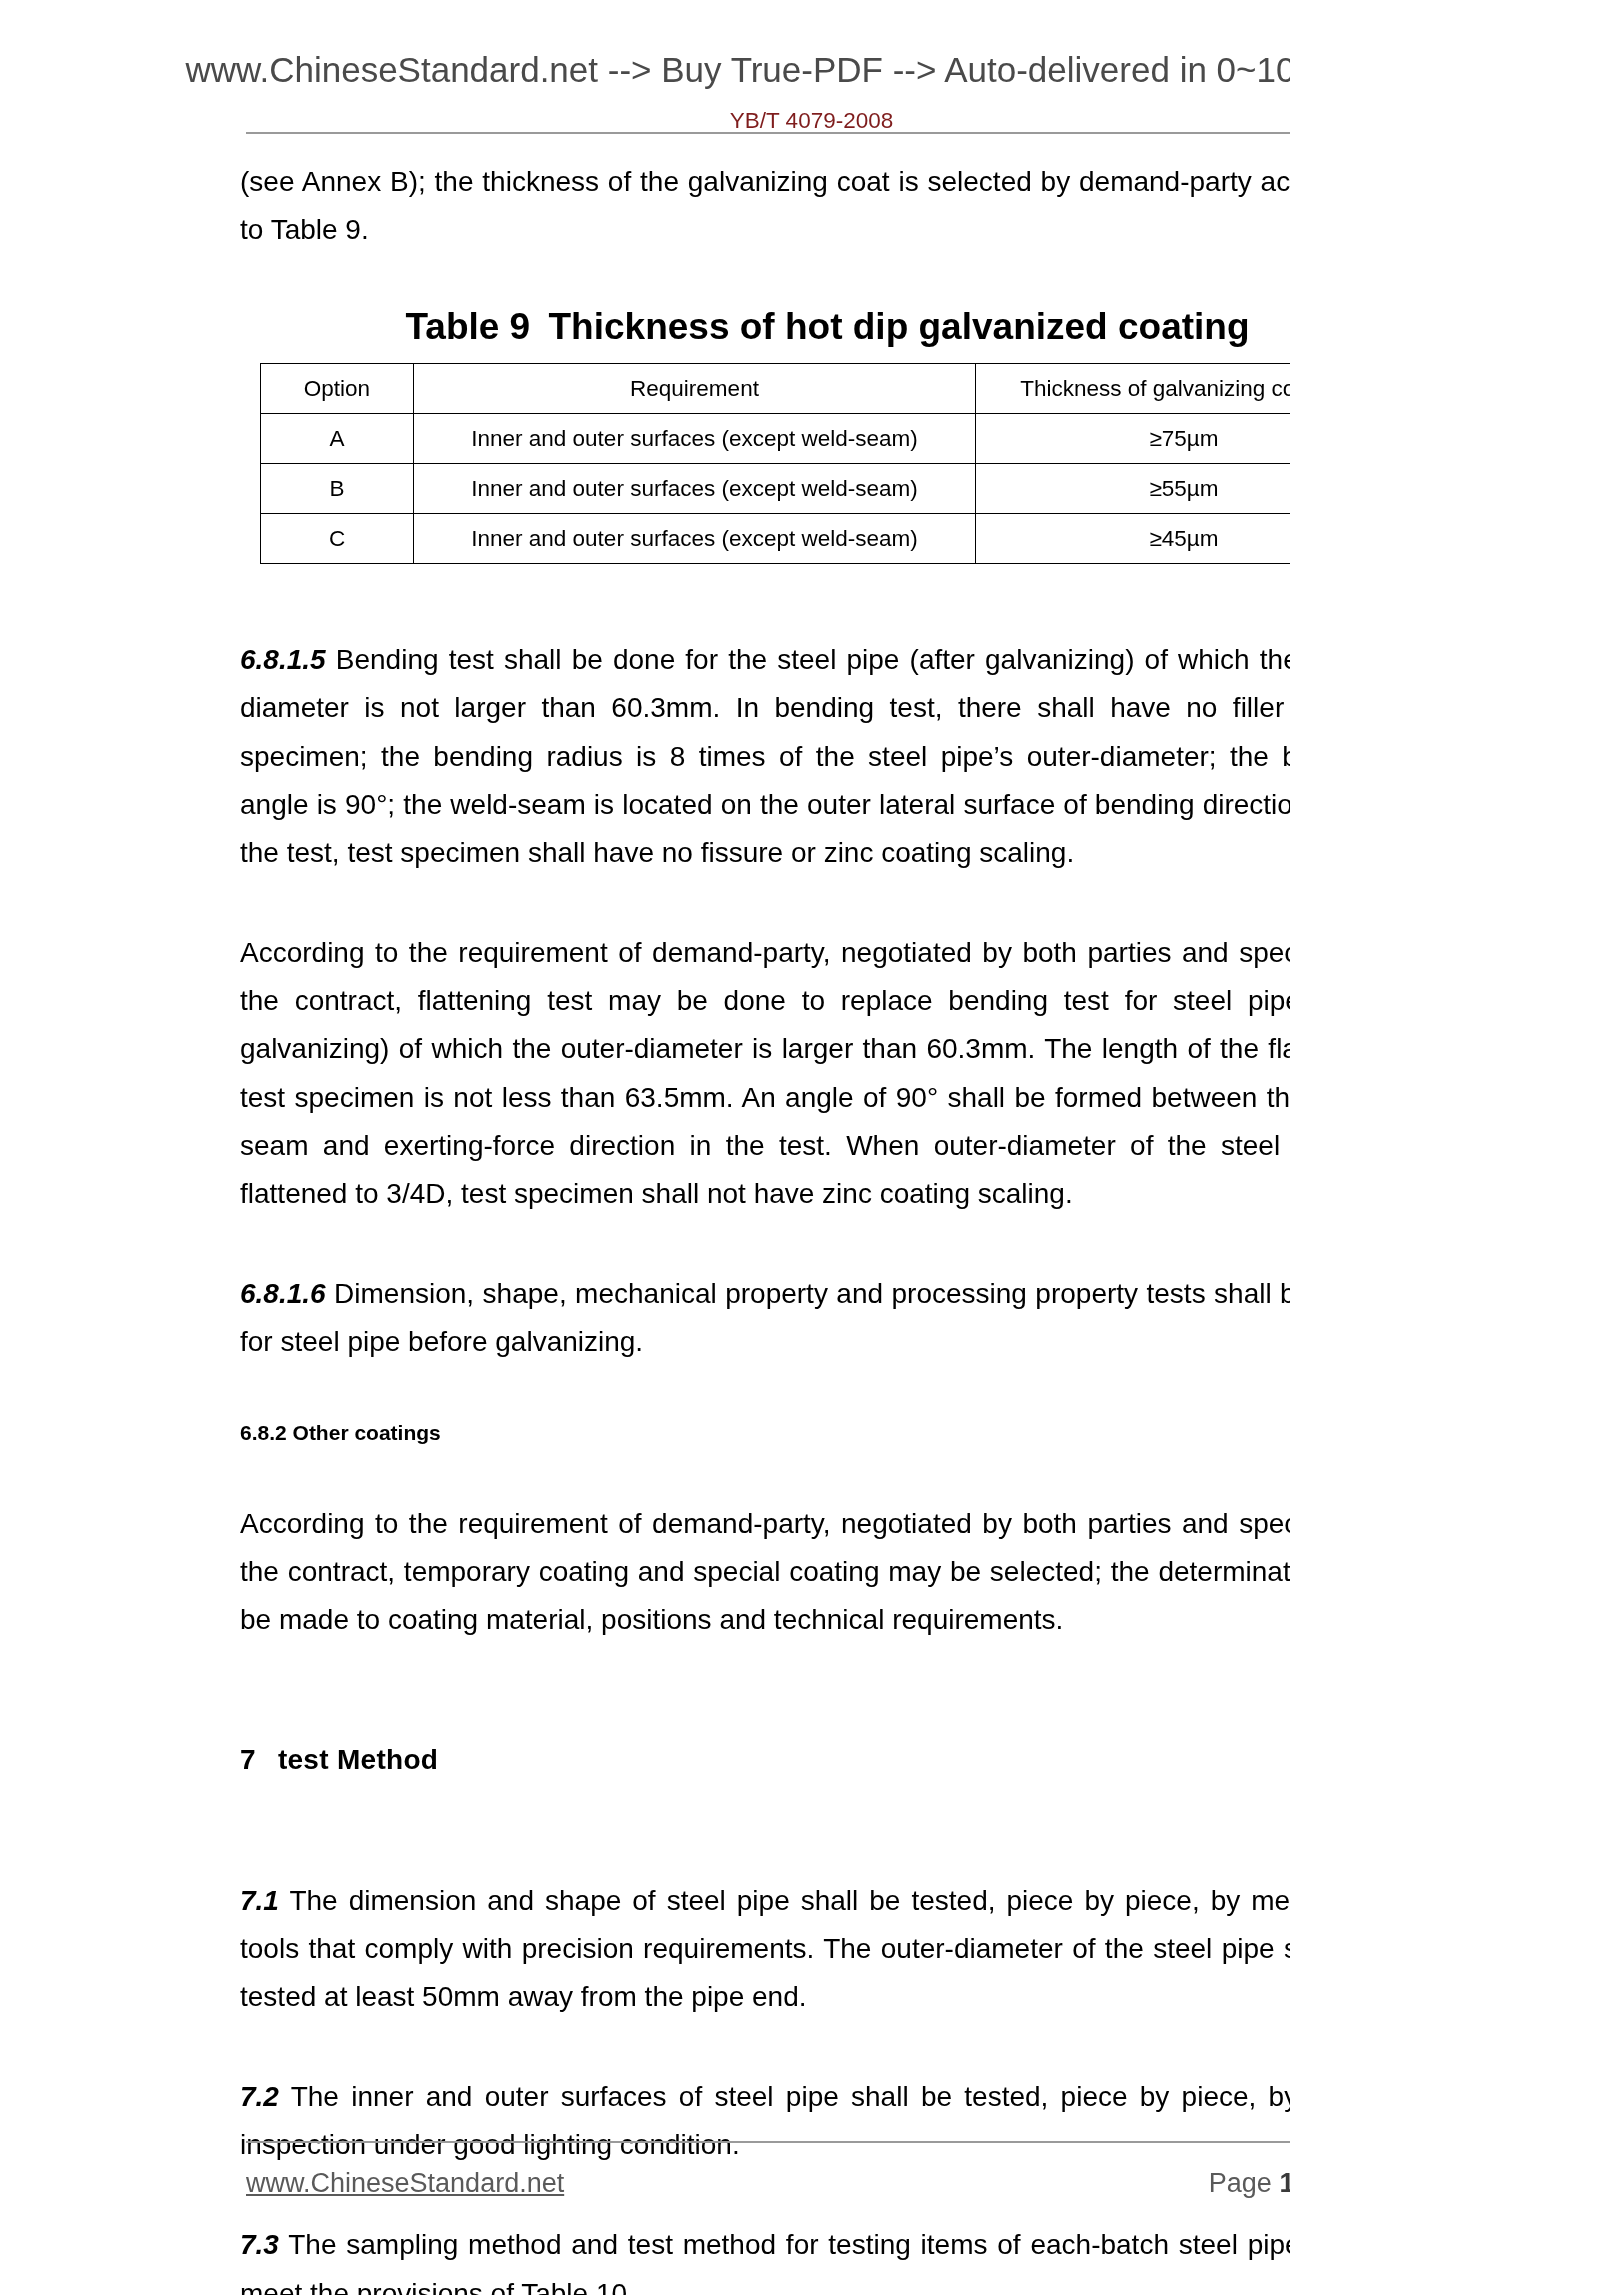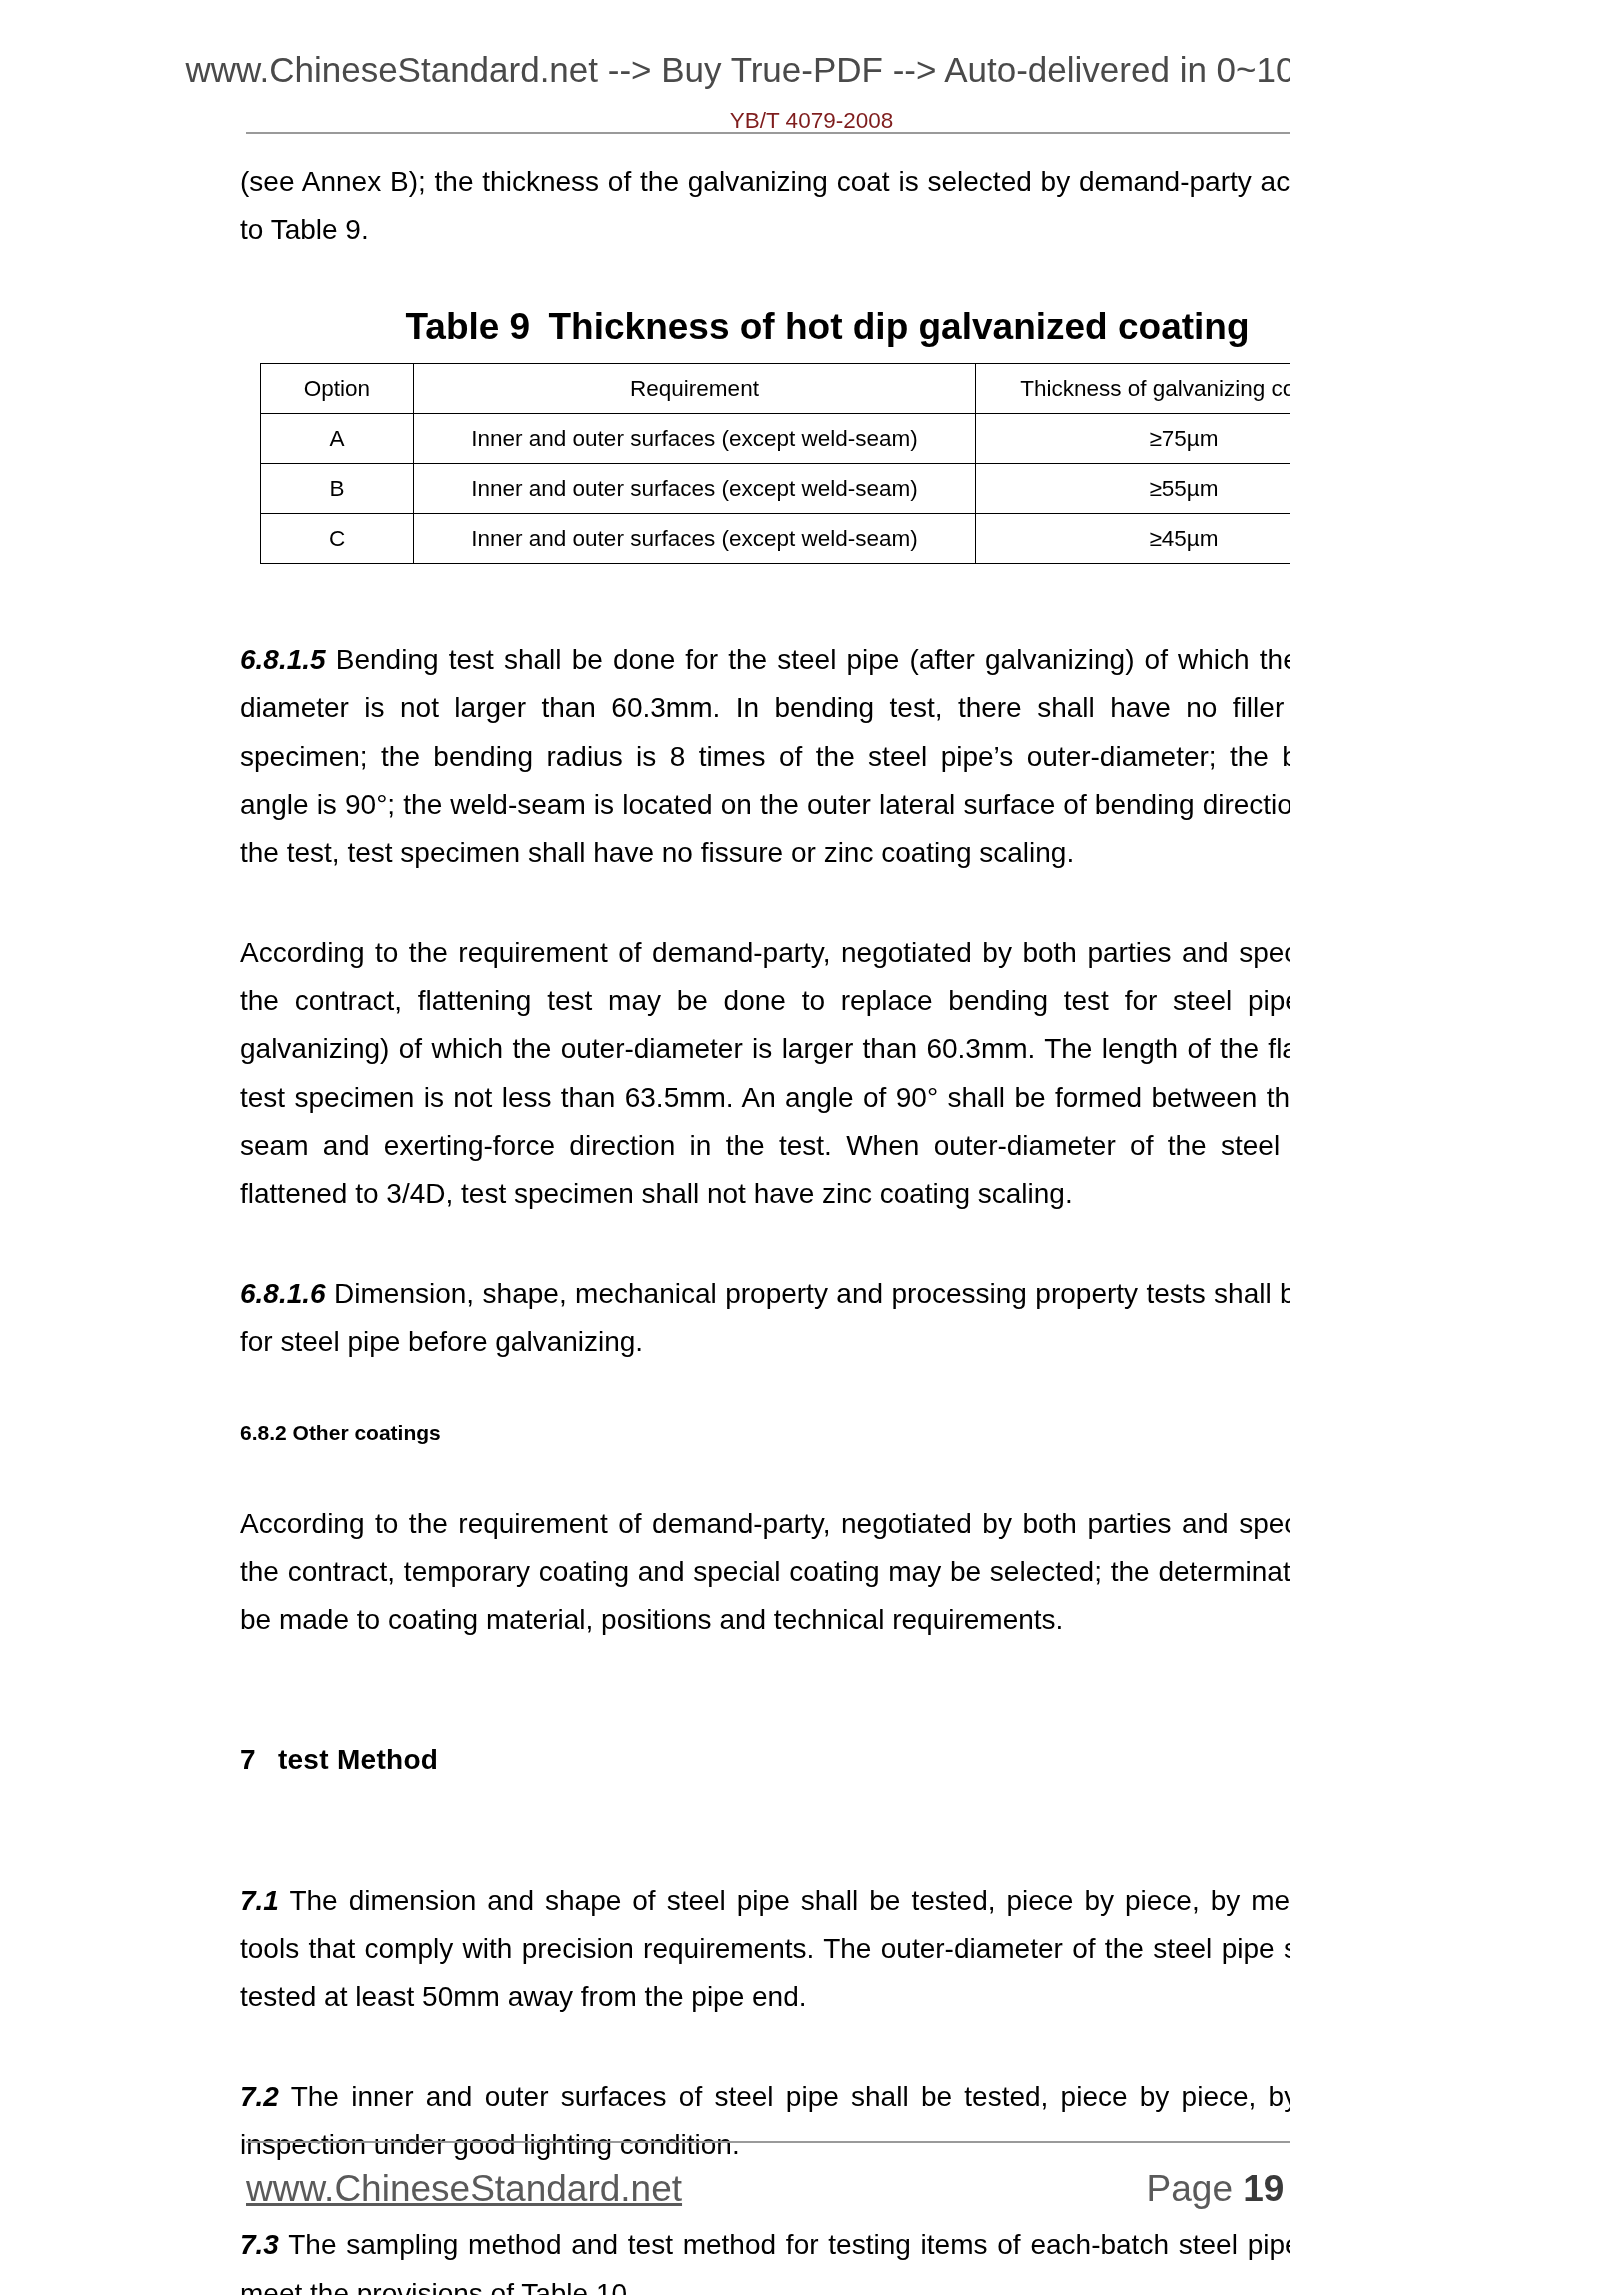--- a/index.html
+++ b/index.html
@@ -141,21 +141,21 @@
     background: #9a9a9a;
   }
   .footer {
     position: absolute;
     left: 246px;
     top: 2168px;
     width: 1131px;
     display: flex;
     justify-content: space-between;
     align-items: baseline;
-    font-size: 37px;
+    font-size: 27px;
     color: #5a5a5a;
   }
   .footer-link {
     text-decoration: underline;
     color: #5a5a5a;
   }
   .footer-page .pg-bold { font-weight: bold; color: #3a3a3a; }
 </style>
 </head>
 <body>

